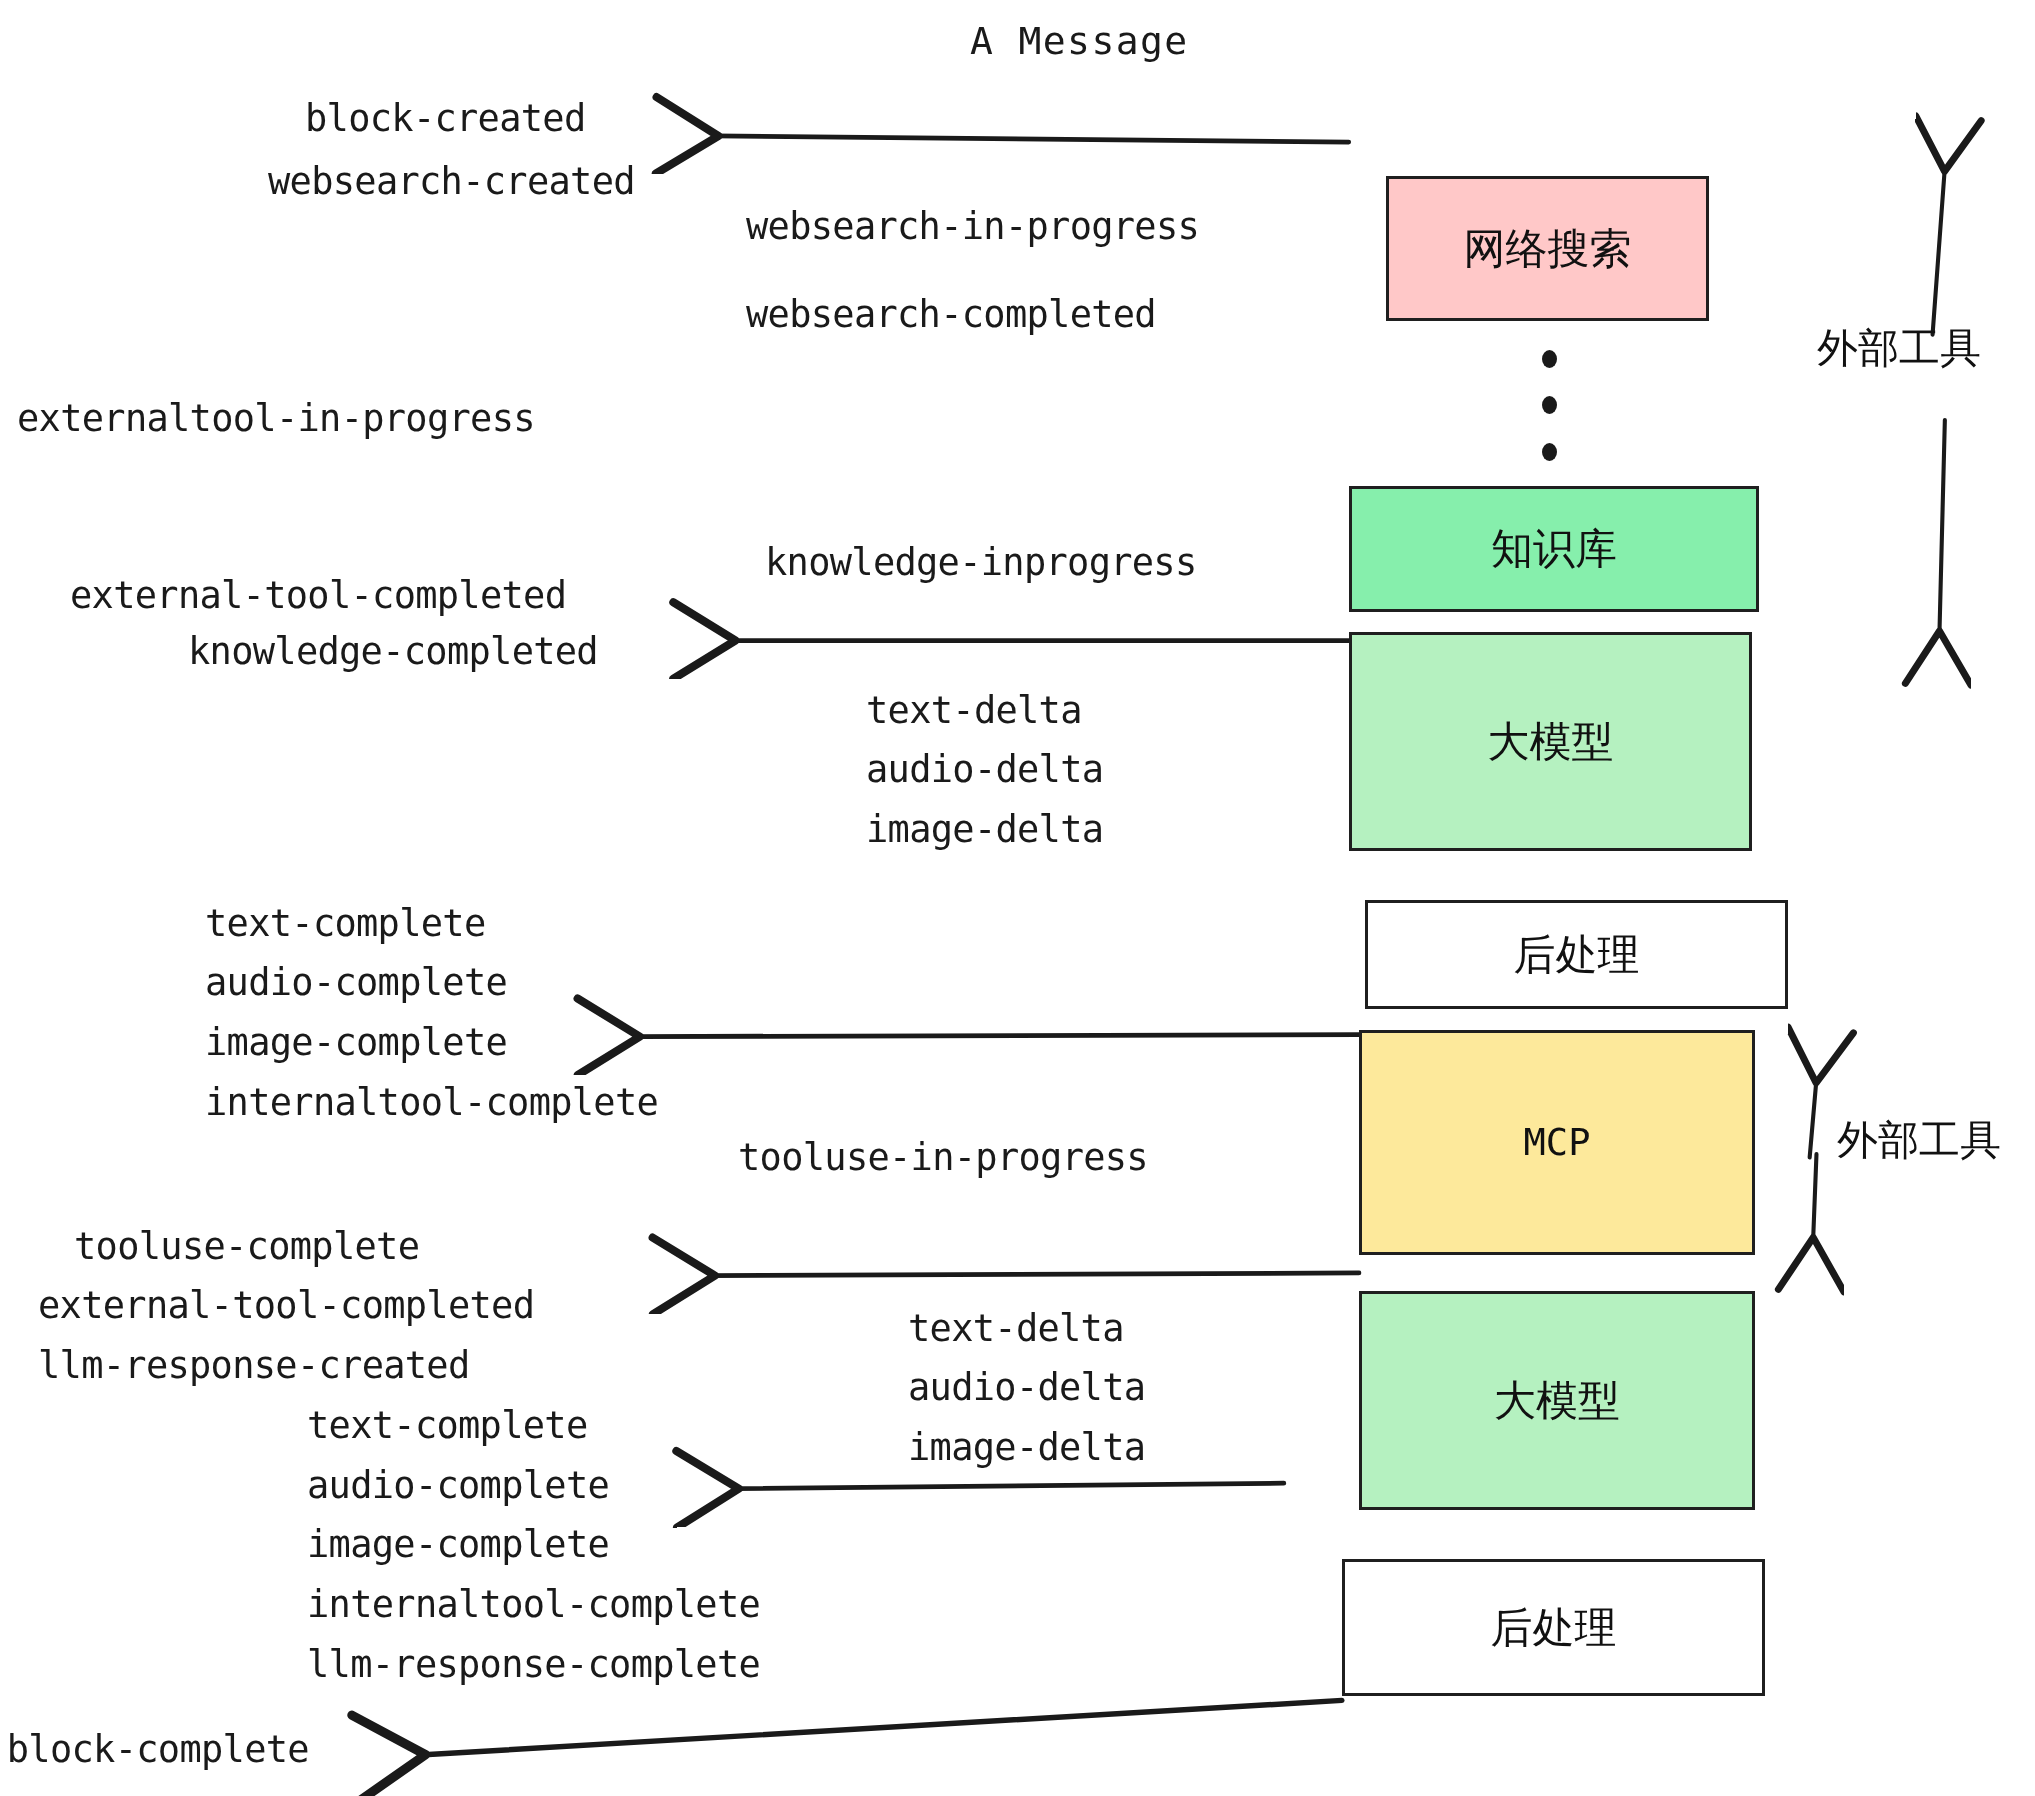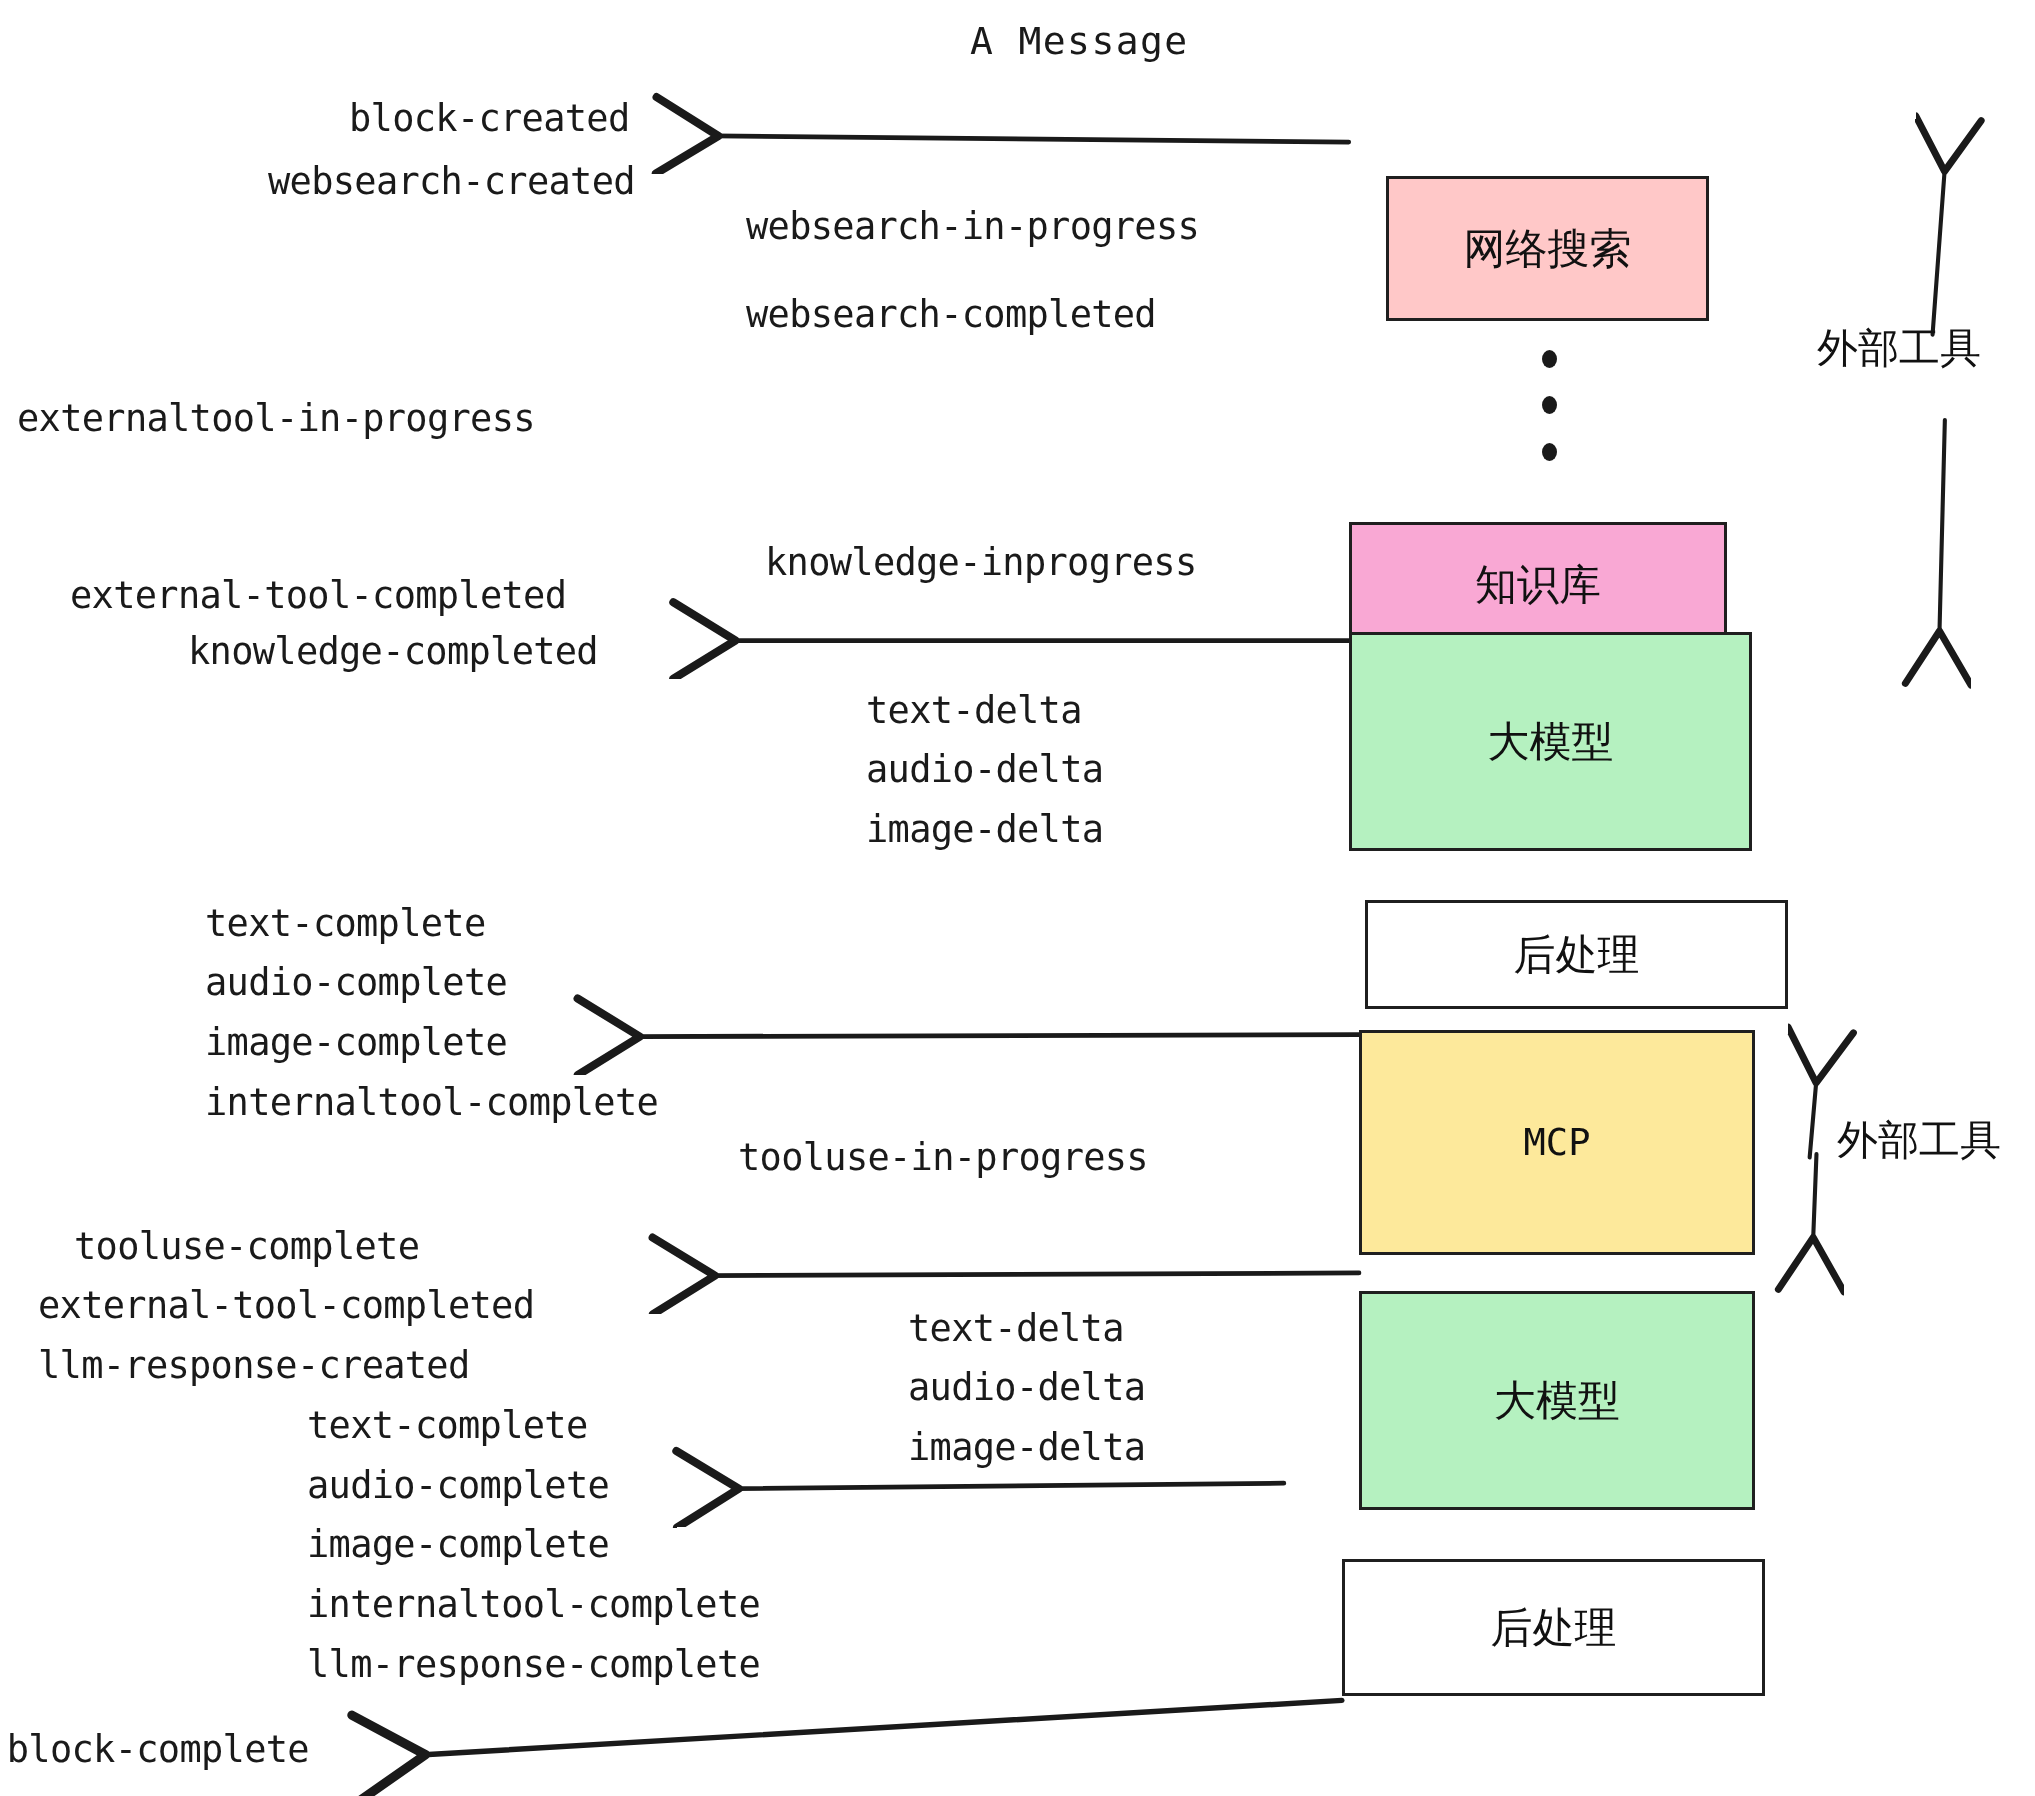--- a/index.html
+++ b/index.html
@@ -50,21 +50,21 @@
     <path d="M2830,490 L2848,245" stroke="#1a1a1a" stroke-width="6" fill="none" marker-end="url(#ah)" stroke-linecap="round"></path>
     <path d="M2848,615 L2840,930" stroke="#1a1a1a" stroke-width="6" fill="none" marker-end="url(#ah)" stroke-linecap="round"></path>
 
     <path d="M2650,1695 L2660,1580" stroke="#1a1a1a" stroke-width="6" fill="none" marker-end="url(#ah)" stroke-linecap="round"></path>
     <path d="M2660,1690 L2655,1818" stroke="#1a1a1a" stroke-width="6" fill="none" marker-end="url(#ah)" stroke-linecap="round"></path>
   </svg>
 
   <div class="title" style="left:954px;top:19px;margin-left:16px;">A Message</div>
 
   <div id="events-root">
-      <div class="evt" style="left: 305px; top: 100px; margin-left: 44px;">block-created</div>
+      <div class="evt" style="left: 305px; top: 100px;">block-created</div>
       <div class="evt" style="left: 268px; top: 163px;">websearch-created</div>
       <div class="evt" style="left: 746px; top: 208px;">websearch-in-progress</div>
       <div class="evt" style="left: 746px; top: 296px;">websearch-completed</div>
       <div class="evt" style="left: 17px; top: 400px;">externaltool-in-progress</div>
       <div class="evt" style="left: 765px; top: 544px;">knowledge-inprogress</div>
       <div class="evt" style="left: 70px; top: 577px;">external-tool-completed</div>
       <div class="evt" style="left: 188px; top: 633px;">knowledge-completed</div>
       <div class="evt" style="left: 866px; top: 692px;">text-delta</div>
       <div class="evt" style="left: 866px; top: 751px;">audio-delta</div>
       <div class="evt" style="left: 866px; top: 811px;">image-delta</div>
@@ -81,21 +81,21 @@
       <div class="evt" style="left: 908px; top: 1429px;">image-delta</div>
       <div class="evt" style="left: 307px; top: 1407px;">text-complete</div>
       <div class="evt" style="left: 307px; top: 1467px;">audio-complete</div>
       <div class="evt" style="left: 307px; top: 1526px;">image-complete</div>
       <div class="evt" style="left: 307px; top: 1586px;">internaltool-complete</div>
       <div class="evt" style="left: 307px; top: 1646px;">llm-response-complete</div>
       <div class="evt" style="left: 6.8px; top: 1731px;">block-complete</div>
     </div>
   <div id="nodes-root">
       <div class="node" style="left: 1349px; top: 176px; width: 323px; height: 145px; background: rgb(255, 200, 200); margin-left: 37px;">网络搜索</div>
-      <div class="node" style="left: 1349px; top: 522px; width: 378px; height: 126px; background: #f9a8d4;">知识库</div>
+      <div class="node" style="left: 1349px; top: 486px; width: 410px; height: 126px; background: #86efac;">知识库</div>
       <div class="node" style="left: 1349px; top: 632px; width: 403px; height: 219px; background: rgb(181, 241, 192);">大模型</div>
       <div class="node" style="left: 1365px; top: 900px; width: 423px; height: 109px; background: rgb(255, 255, 255);">后处理</div>
       <div class="node mono" style="left: 1359px; top: 1030px; width: 396px; height: 225px; background: rgb(253, 233, 155);">MCP</div>
       <div class="node" style="left: 1359px; top: 1291px; width: 396px; height: 219px; background: rgb(181, 241, 192);">大模型</div>
       <div class="node" style="left: 1342px; top: 1559px; width: 423px; height: 137px; background: rgb(255, 255, 255);">后处理</div>
     </div>
   <div id="side-root">
       <div class="sidelabel" style="left: 1817px; top: 321px;">外部工具</div>
       <div class="sidelabel" style="left: 1837px; top: 1113px;">外部工具</div>
     </div>

